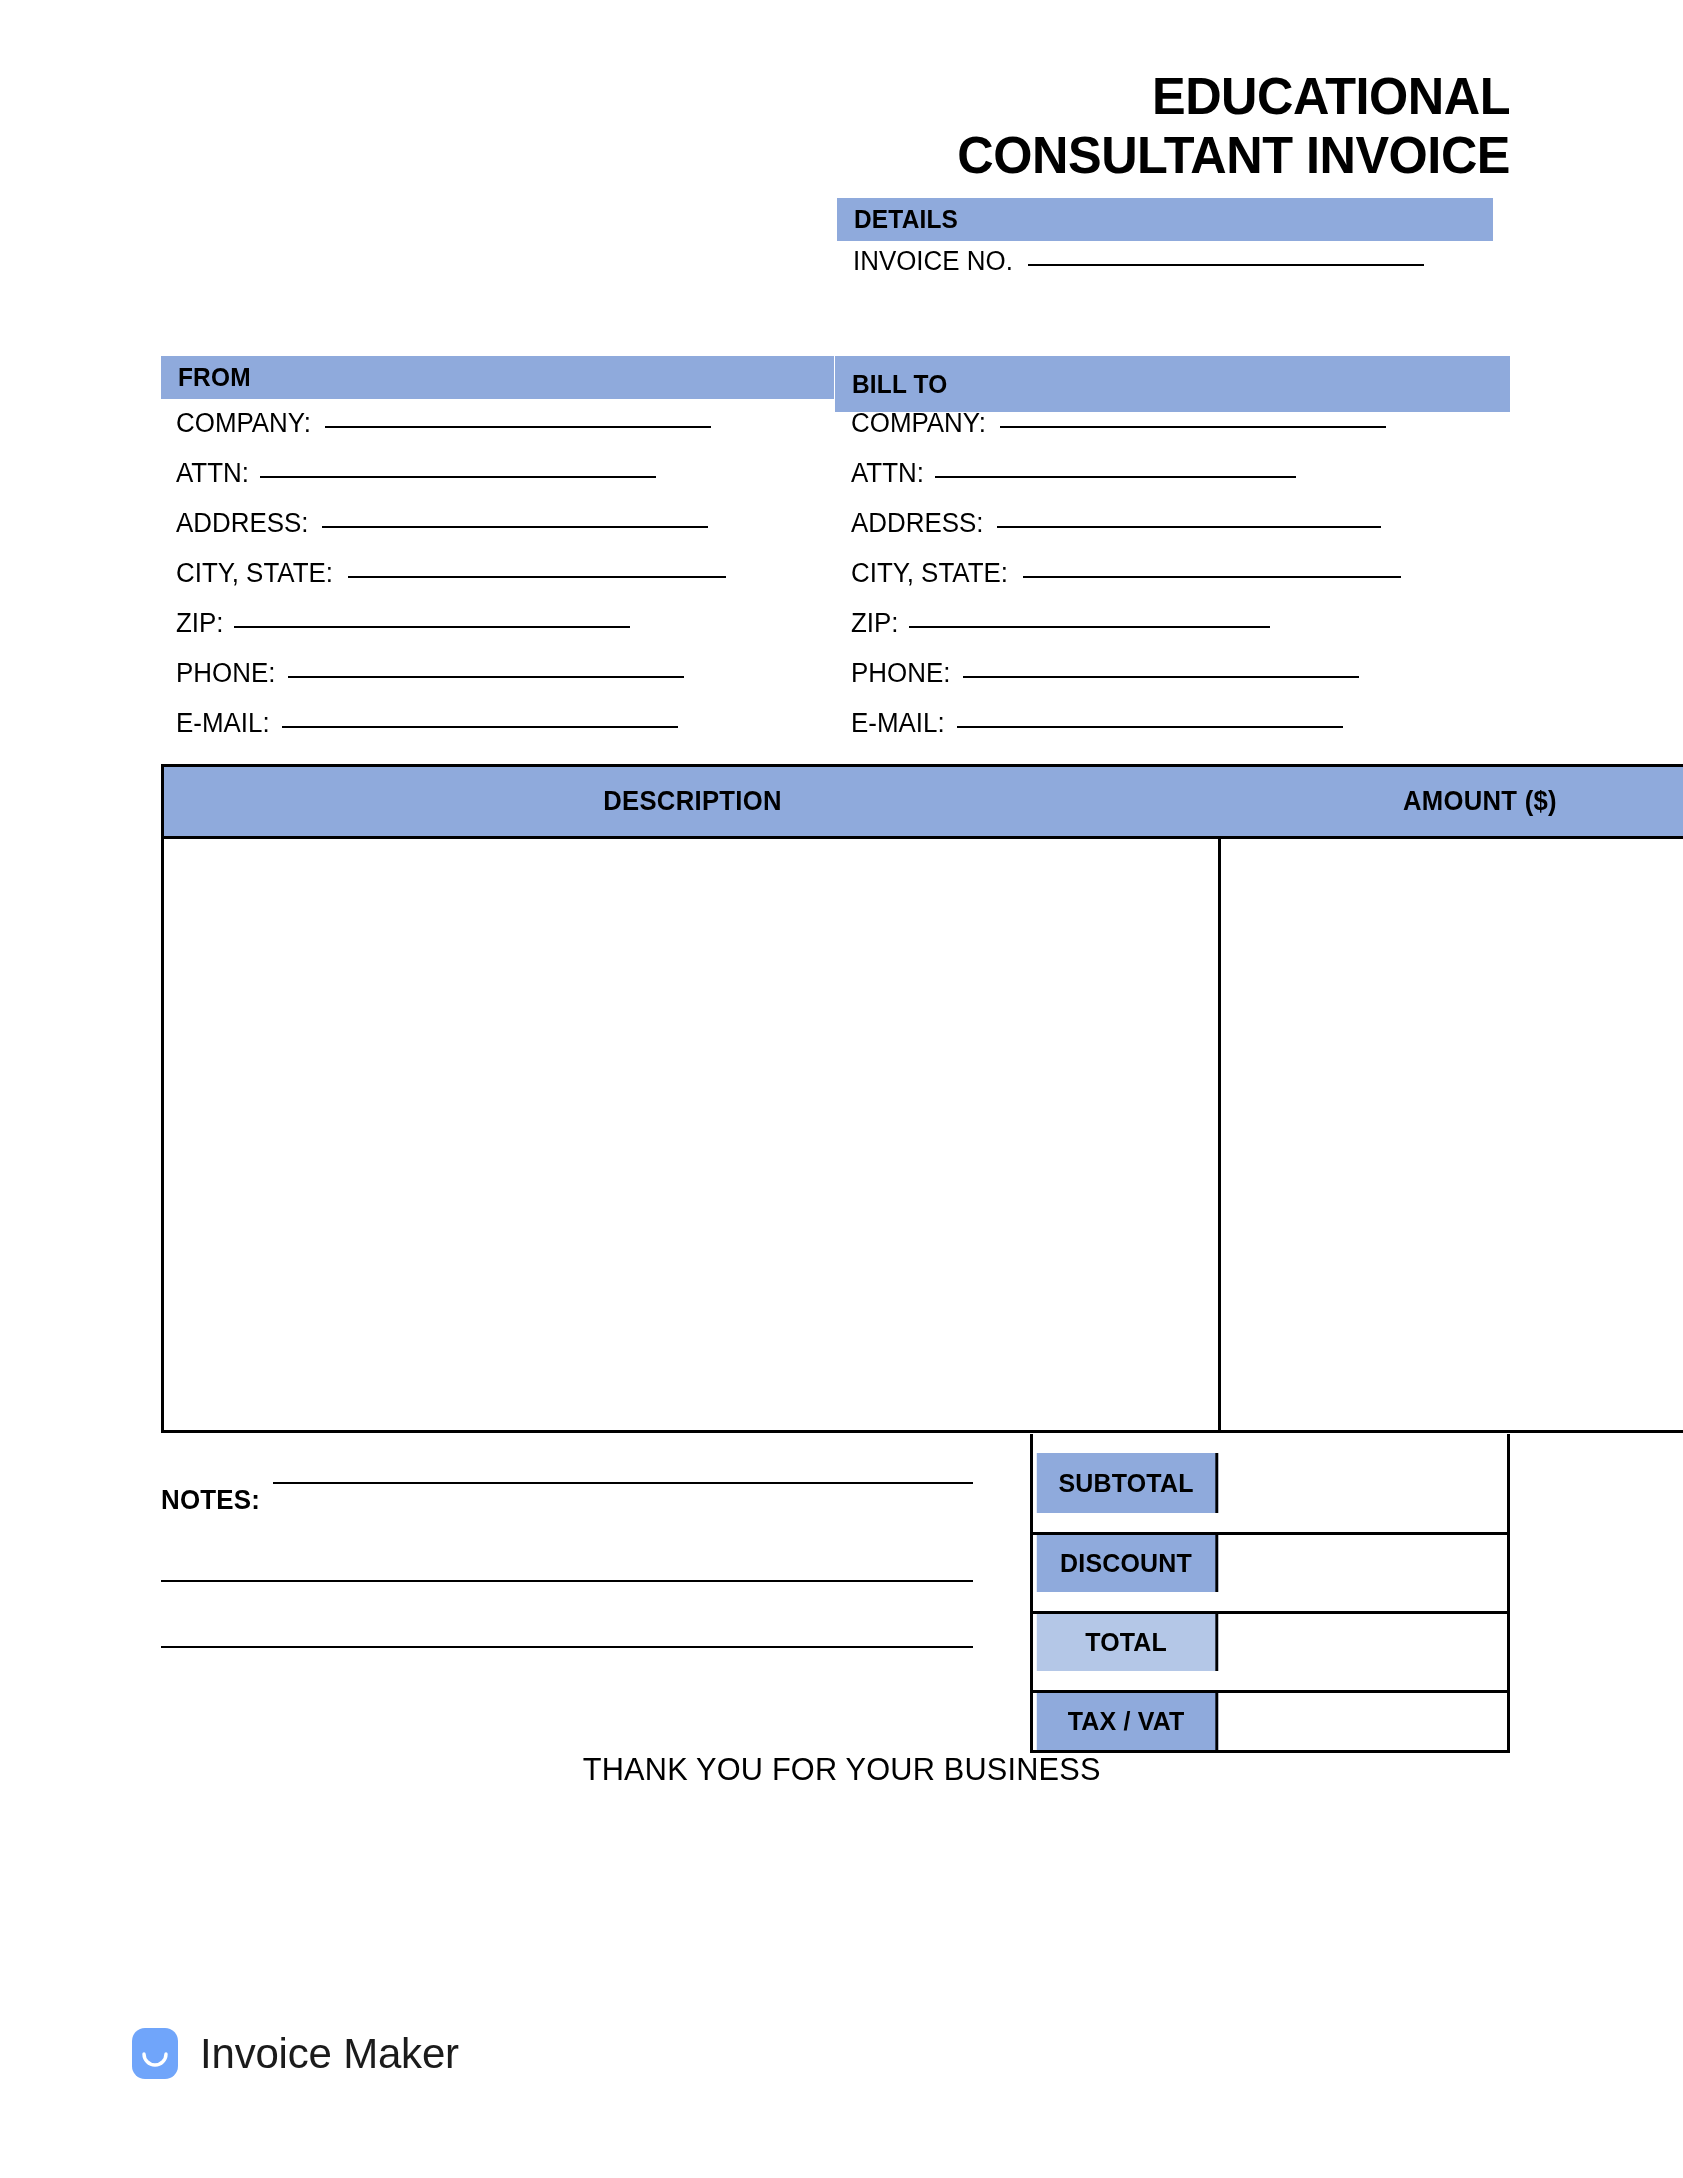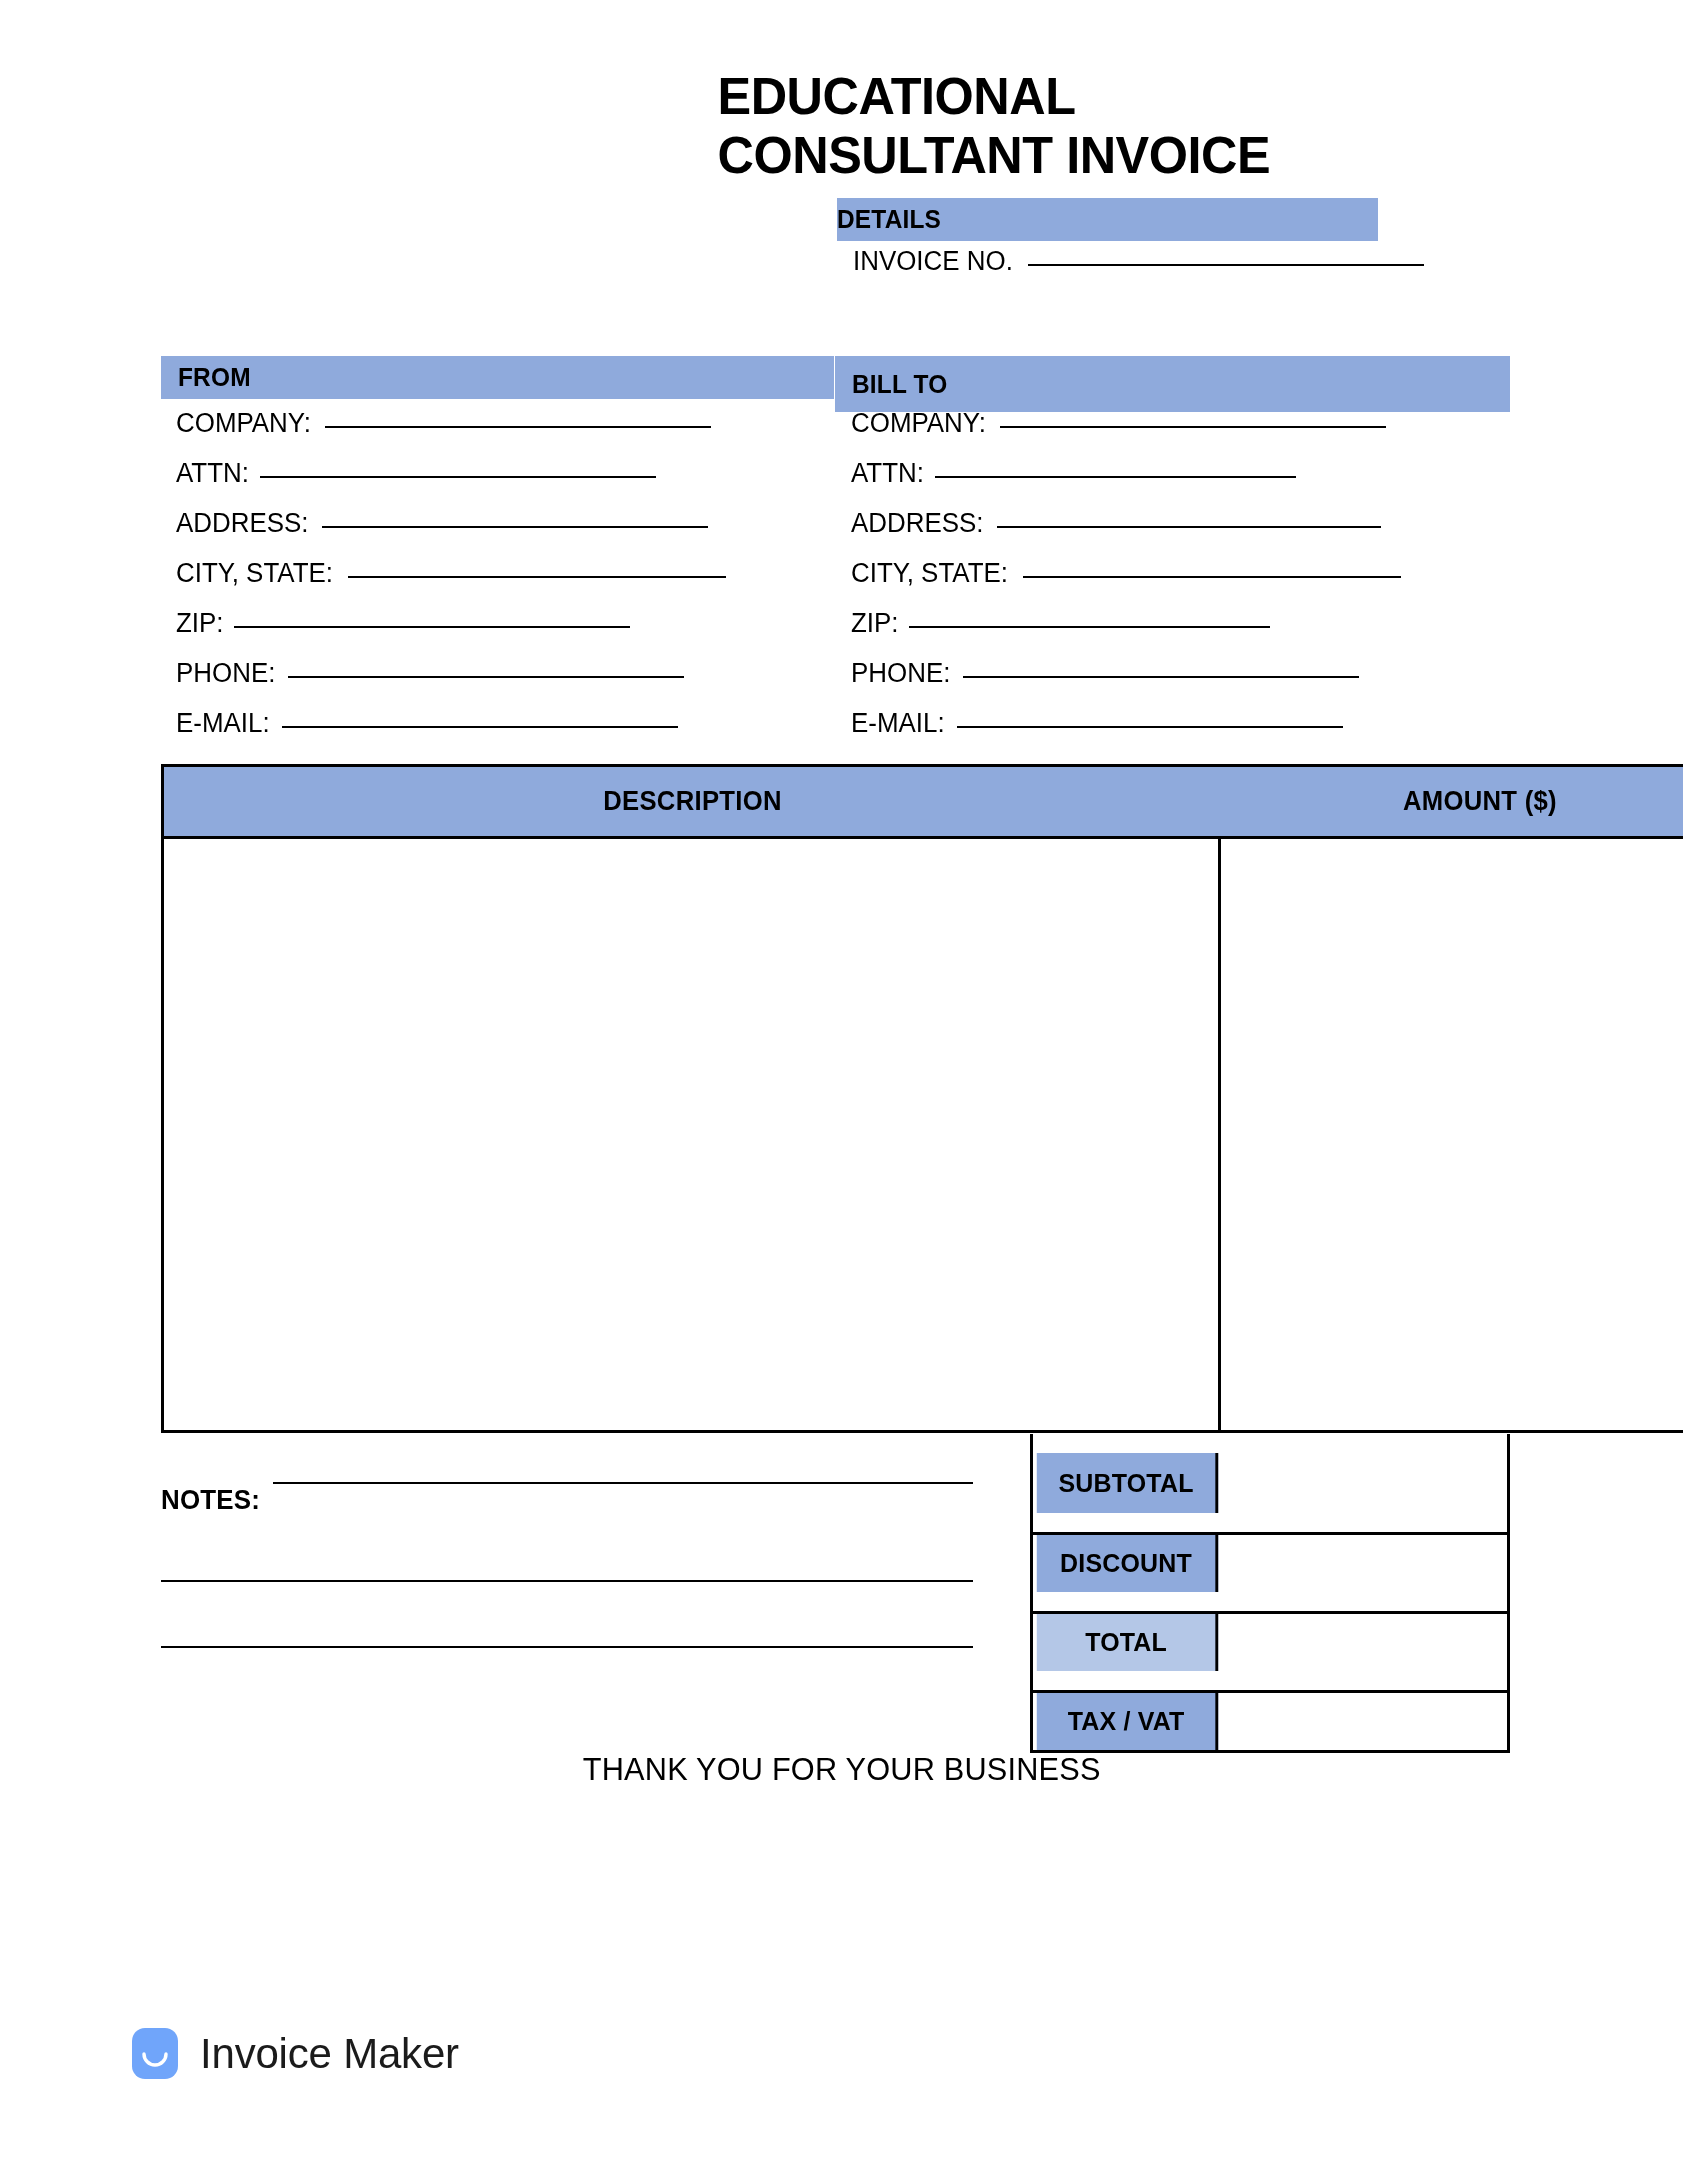--- a/index.html
+++ b/index.html
@@ -24,20 +24,21 @@
     background: #ffffff;
     overflow: hidden;
   }
 
   
   .title-block {
     position: absolute;
     left: 693px;
     top: 67px;
     width: 817px;
+    text-align: right;
   }
   .title-line {
     font-size: 52px;
     font-weight: bold;
     line-height: 59px;
     letter-spacing: -0.5px;
     white-space: nowrap;
     transform: scaleX(0.97);
     transform-origin: right center;
   }
@@ -54,22 +55,23 @@
     font-size: 26px;
     font-weight: bold;
     letter-spacing: 0.2px;
     transform: scaleX(0.94);
     transform-origin: left center;
   }
 
   #details-bar {
     left: 837px;
     top: 198px;
-    width: 541px;
+    width: 656px;
     height: 43px;
+    padding-left: 17px;
   }
   #from-bar {
     left: 161px;
     top: 356px;
     width: 673px;
     height: 43px;
     padding-left: 17px;
   }
   #billto-bar {
     left: 835px;

